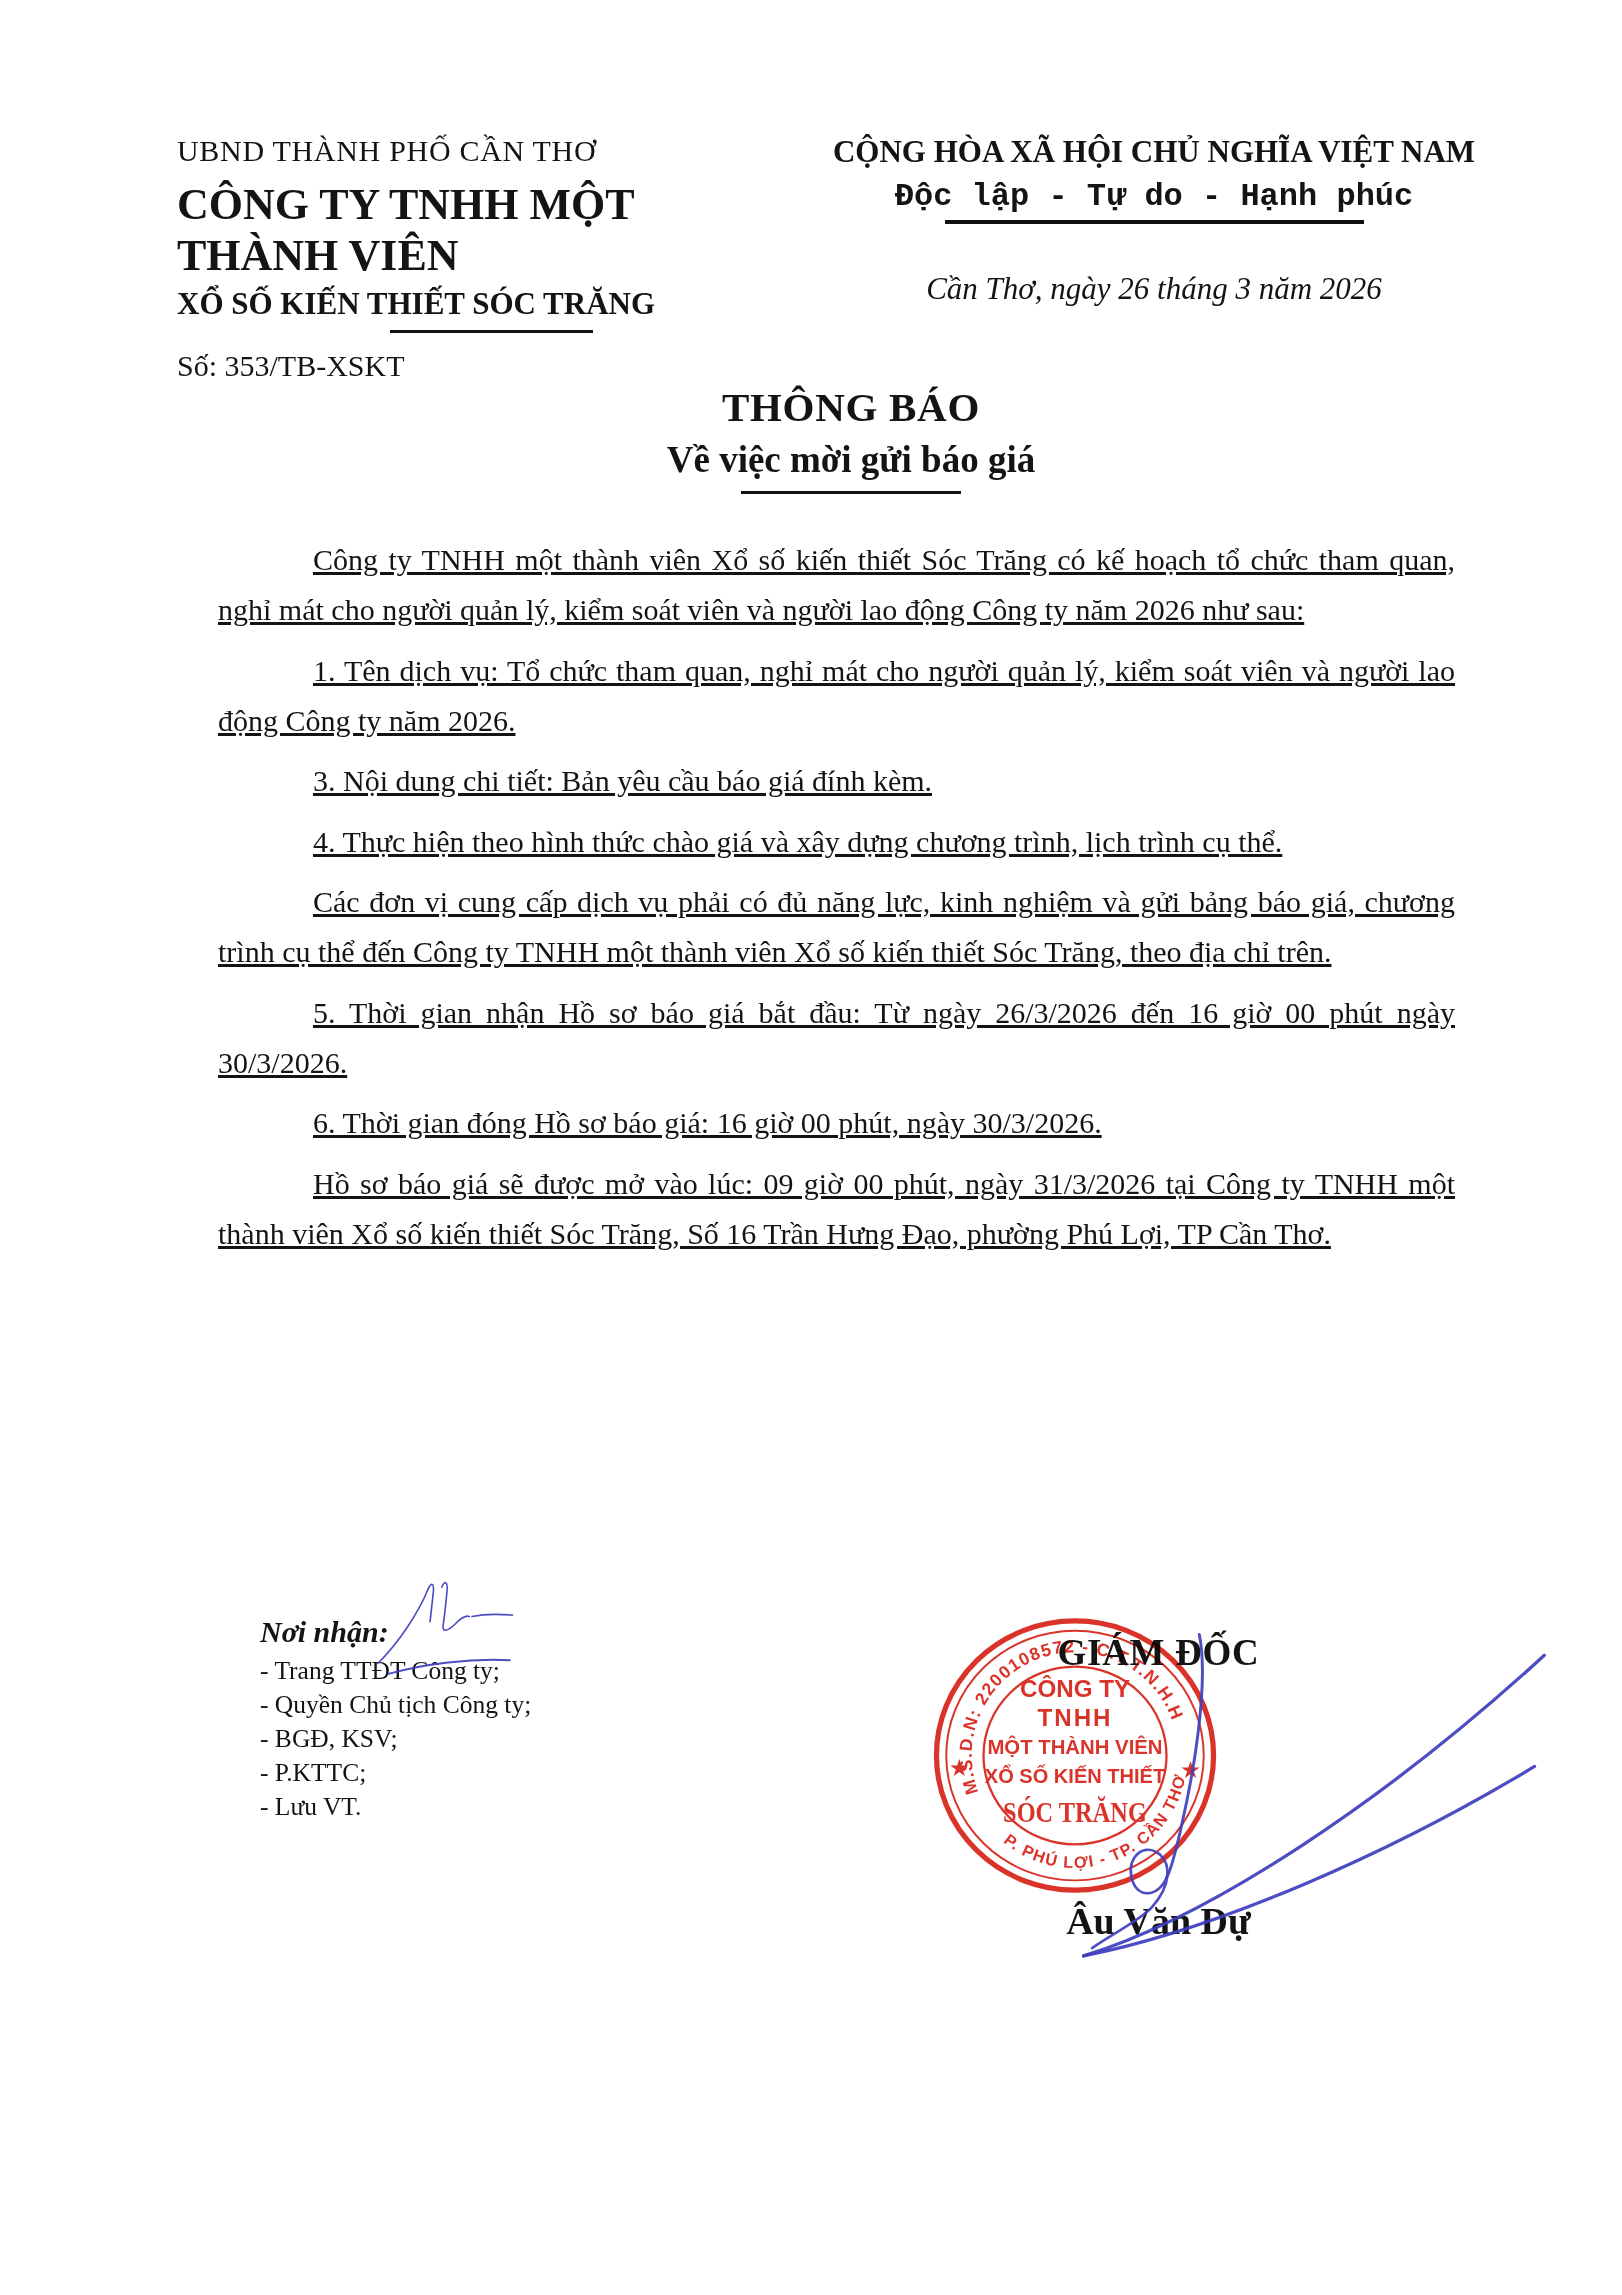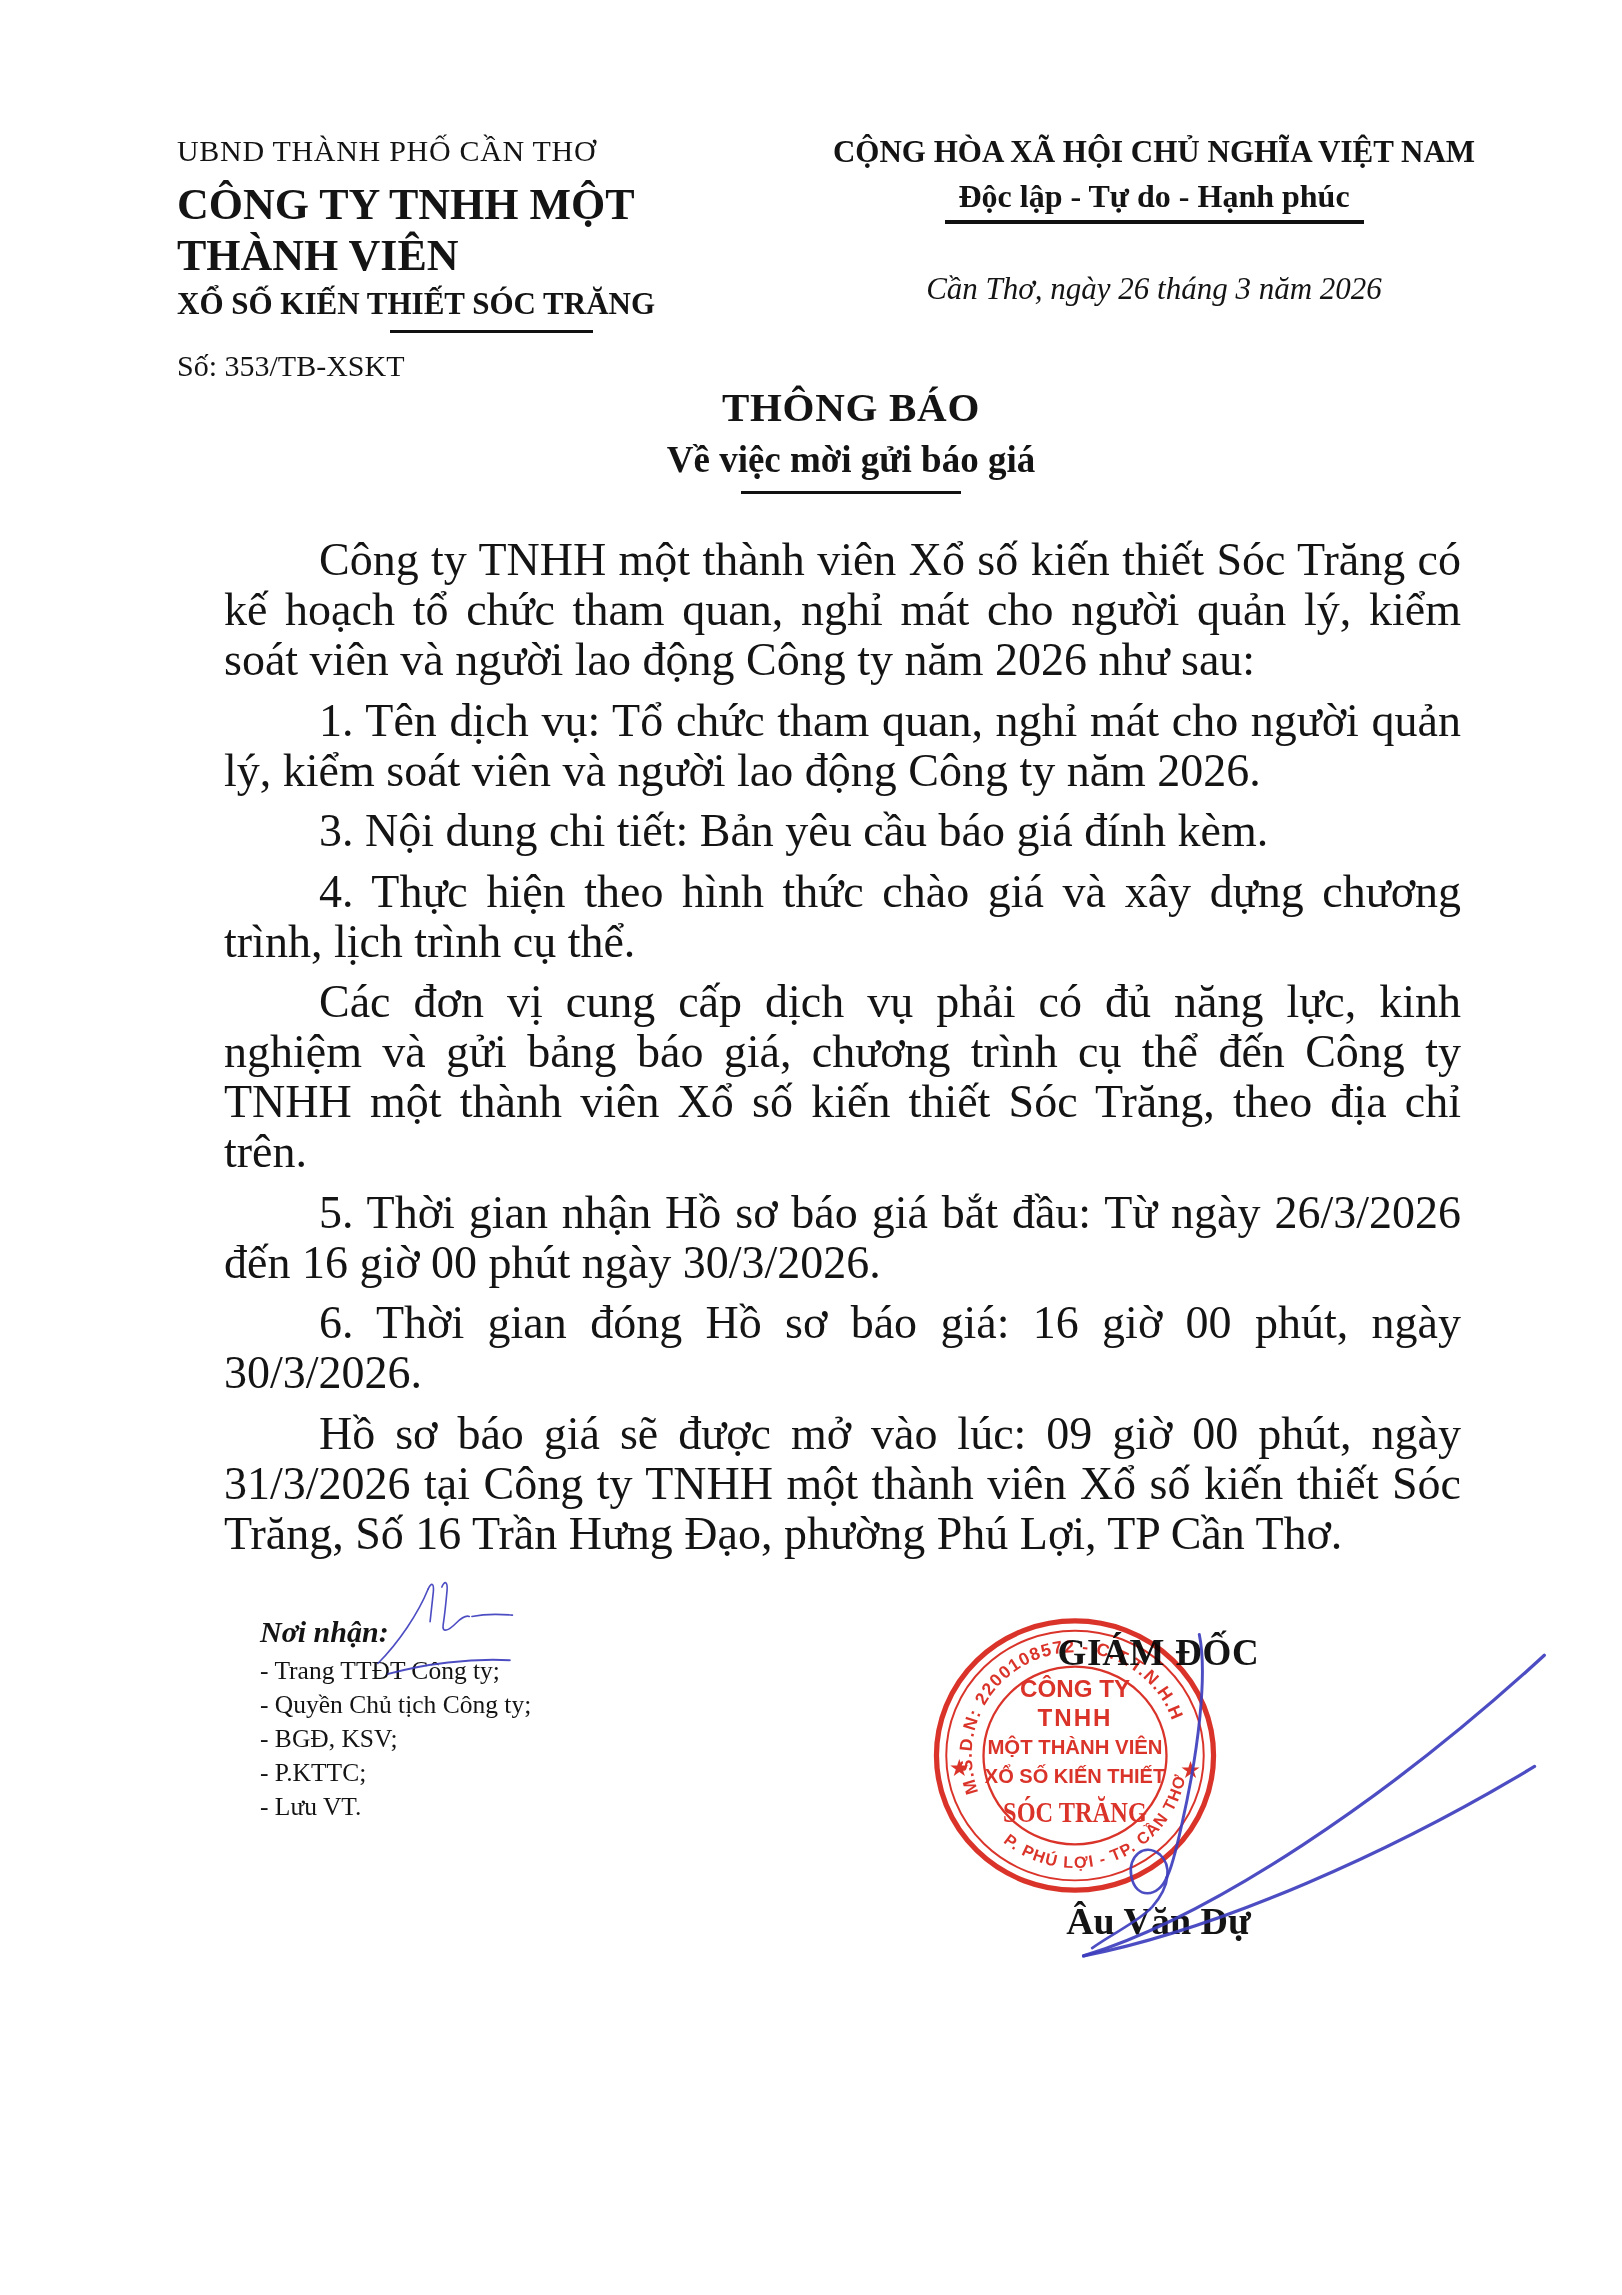--- a/index.html
+++ b/index.html
@@ -10,31 +10,31 @@
   }
   
   .header-left{position:absolute;left:177px;top:134px;width:628px;text-align:left;}
   .hl1{font-size:30px;letter-spacing:0.7px;}
   .hl2{font-size:44px;font-weight:bold;margin-top:10.5px;}
   .hl3{font-size:31px;font-weight:bold;margin-top:5.2px;}
   .hl-rule{width:203px;height:3.3px;background:#111;margin:7.9px auto 0;}
   .doc-number{font-size:30px;margin-top:15.7px;}
   .header-right{position:absolute;left:791px;top:134px;width:726px;text-align:center;}
   .hr1{font-size:31px;font-weight:bold;}
-  .hr2{font-size:32px;font-weight:bold;margin-top:7.9px;}
+  .hr2{font-size:32px;font-weight:bold;margin-top:7.9px;font-family:Liberation Mono, monospace;}
   .hr-rule{width:419px;height:3.9px;background:#111;margin:5.2px auto 0;}
   .dateline{font-size:31px;font-style:italic;margin-top:47px;}
   
   .title-block{position:absolute;left:236px;top:383px;width:1230px;text-align:center;}
   .t1{font-size:41px;font-weight:bold;letter-spacing:0.7px;}
   .t2{font-size:37px;font-weight:bold;margin-top:6.5px;}
   .t-rule{width:220px;height:3.3px;background:#111;margin:10.5px auto 0;}
   
-  .body-text{position:absolute;left:224px;top:535px;width:1237px;
-    font-size:46px;line-height:50px;text-align:justify;}
+  .body-text{position:absolute;left:218px;top:535px;width:1237px;
+    font-size:30px;line-height:50px;text-align:justify;text-decoration:underline;}
   .body-text p{margin:0 0 10.5px 0;text-indent:95px;}
   .it{font-style:italic;}
   
   .recipients{position:absolute;left:260px;top:1615px;}
   .rec-label{font-size:30px;font-weight:bold;font-style:italic;}
   .rec-list{font-size:25.5px;line-height:34px;margin-top:5.2px;}
   .signer-title{position:absolute;left:949px;top:1631px;width:419px;text-align:center;
     font-size:37px;font-weight:bold;letter-spacing:0.7px;}
   .signer-name{position:absolute;left:949px;top:1899px;width:419px;text-align:center;
     font-size:38px;font-weight:bold;}

